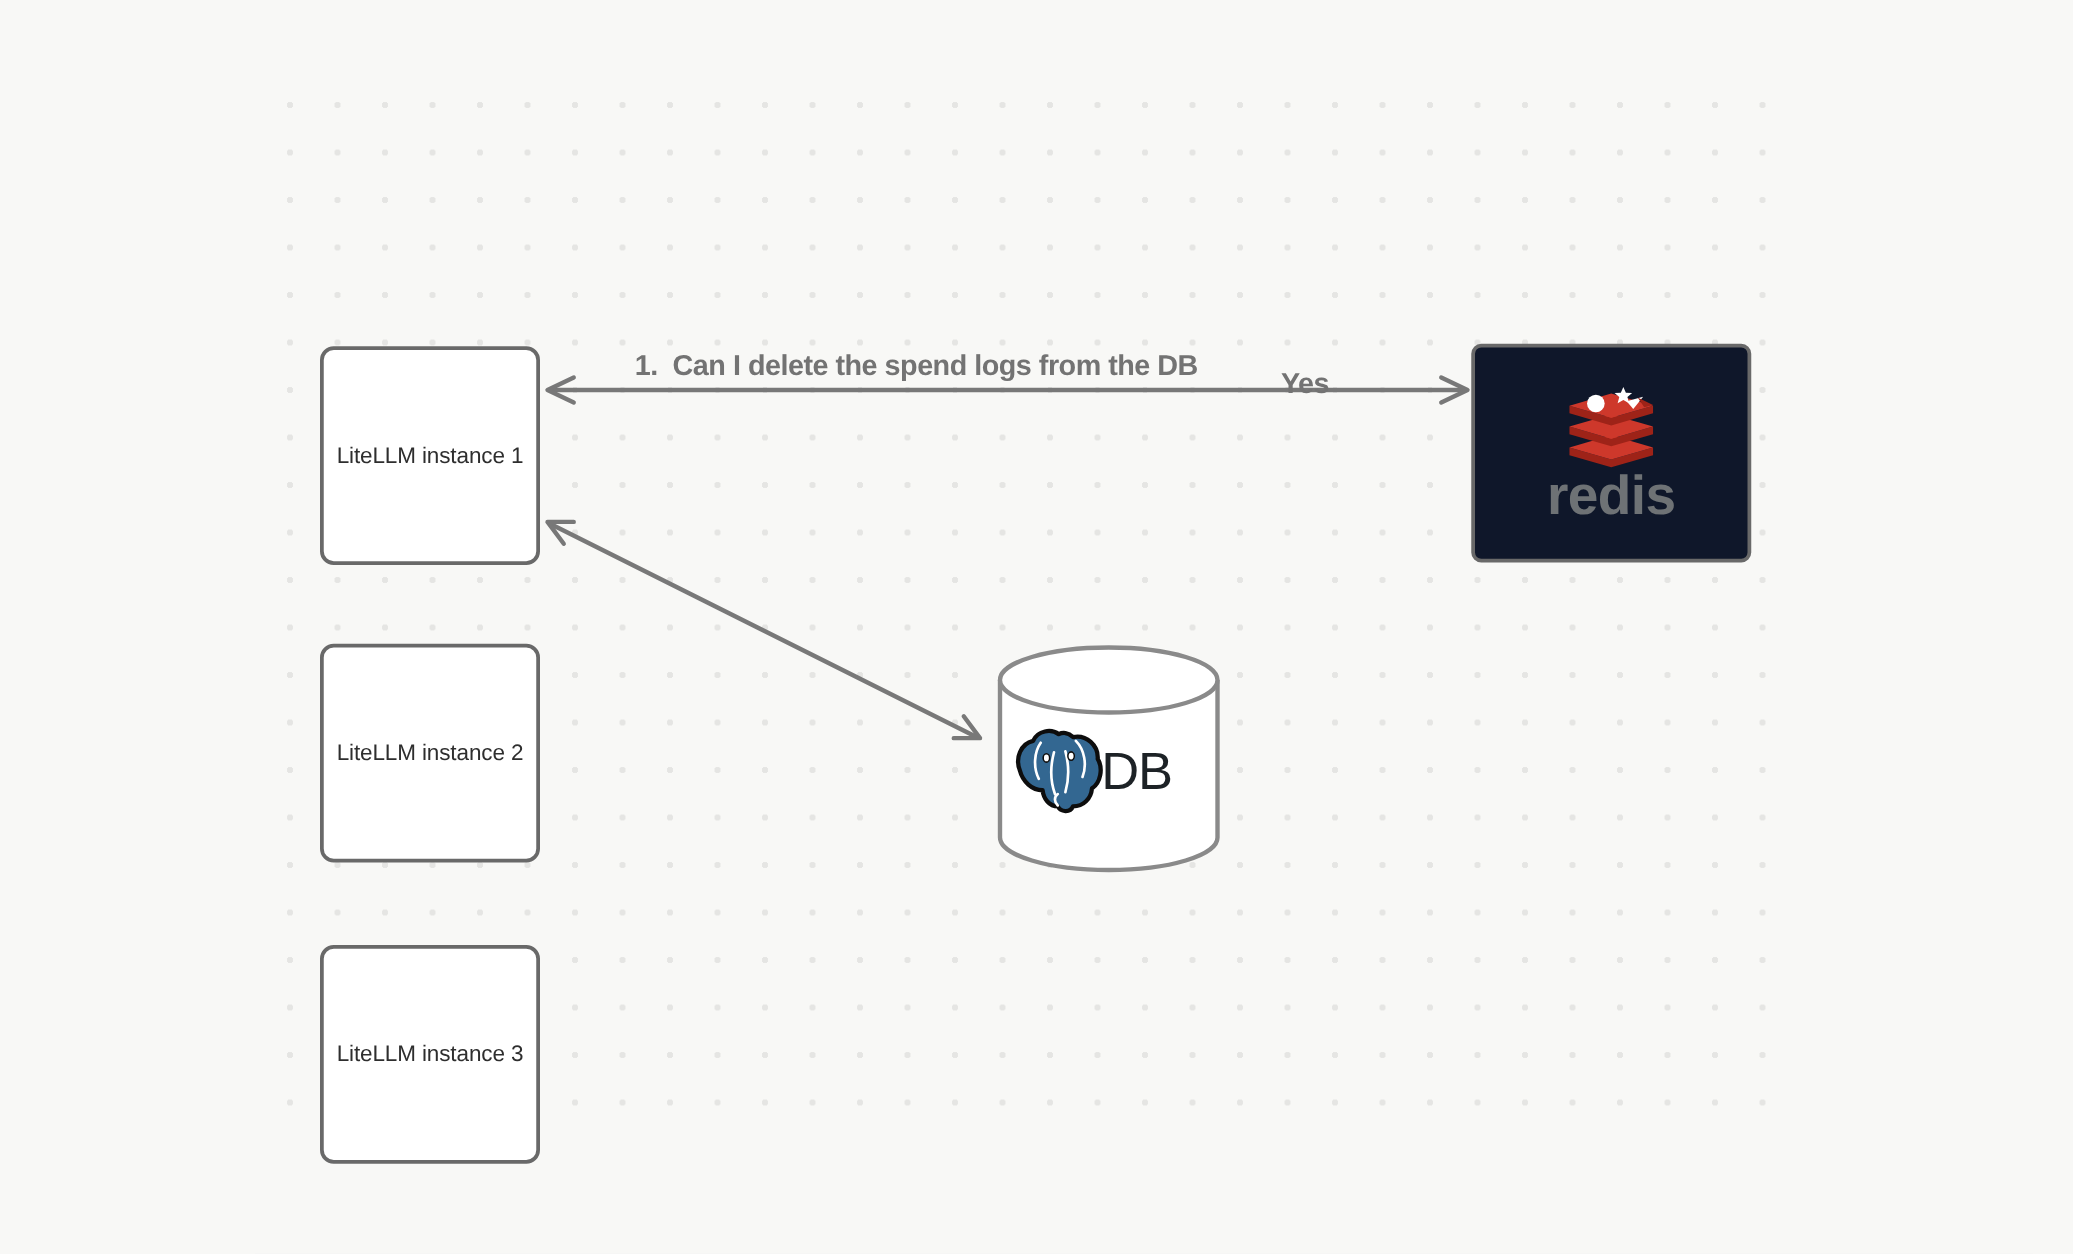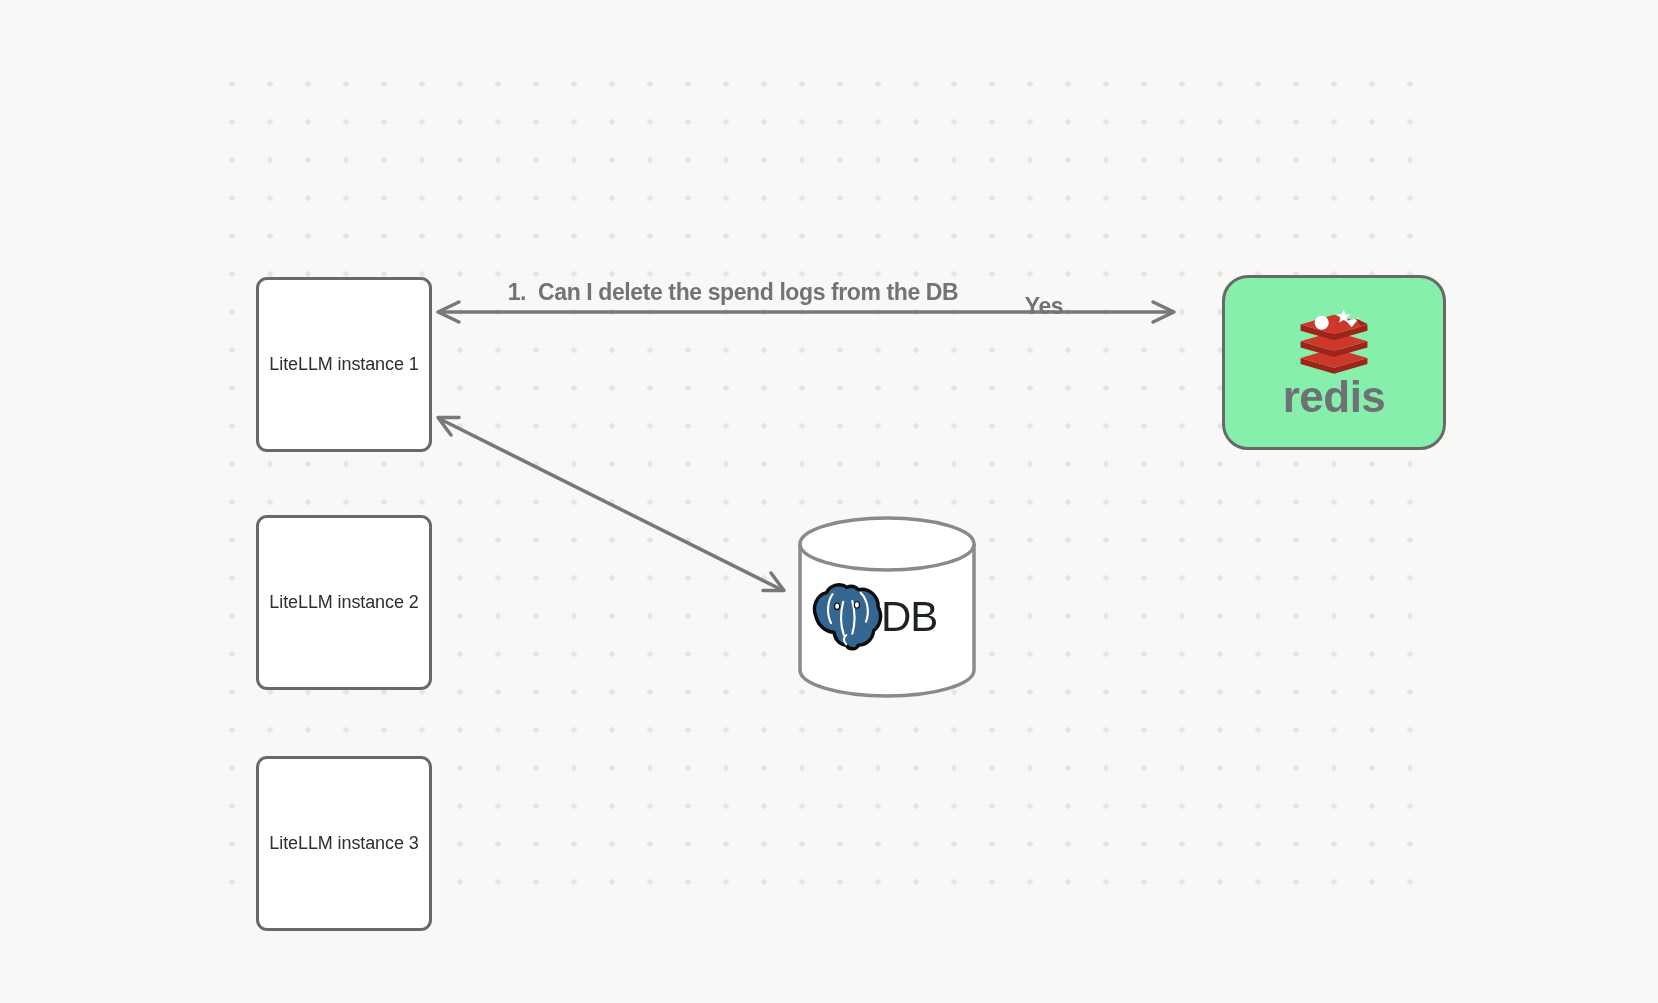--- a/index.html
+++ b/index.html
@@ -22,23 +22,23 @@
     position:absolute;left:256px;width:176px;height:175px;
     background:#ffffff;border:3.5px solid #696969;border-radius:11px;
     display:flex;align-items:center;justify-content:center;
     box-sizing:border-box;
   }
   .instance-box .lbl{
     font-size:18px;color:#2e2e2e;letter-spacing:-0.1px;
   }
   .redis-node{
     position:absolute;left:1177px;top:275px;width:224px;height:175px;
-    background:#86efac;border:3.5px solid #696969;border-radius:26px;
+    background:#0f172a;border:3.5px solid #696969;border-radius:8px;
     box-sizing:border-box;
-    display:flex;flex-direction:column;align-items:center;justify-content:center;margin-left:45px;
+    display:flex;flex-direction:column;align-items:center;justify-content:center;
   }
   .redis-wordmark{
     font-size:44px;font-weight:bold;color:#6e7275;
     letter-spacing:-0.5px;line-height:1;margin-top:-4px;
   }
   .db-node{
     position:absolute;left:797px;top:515px;width:180px;height:184px;
   }
   .db-node .cyl{position:absolute;left:0;top:0;}
   .db-content{

